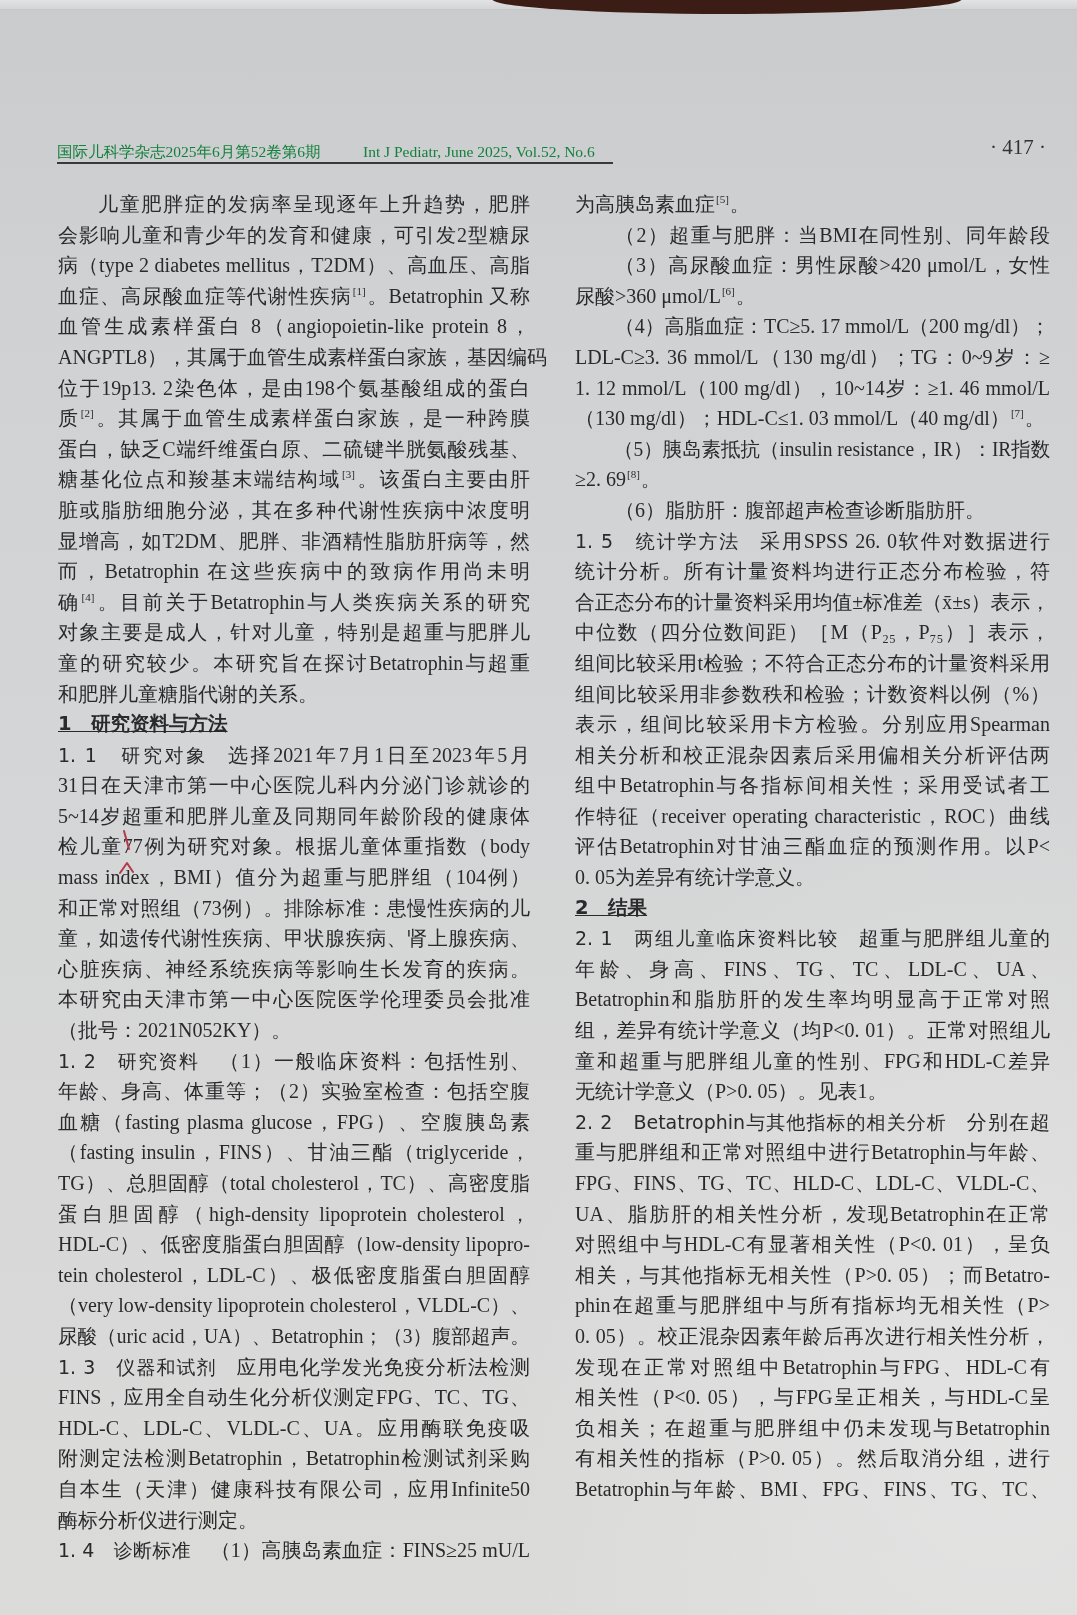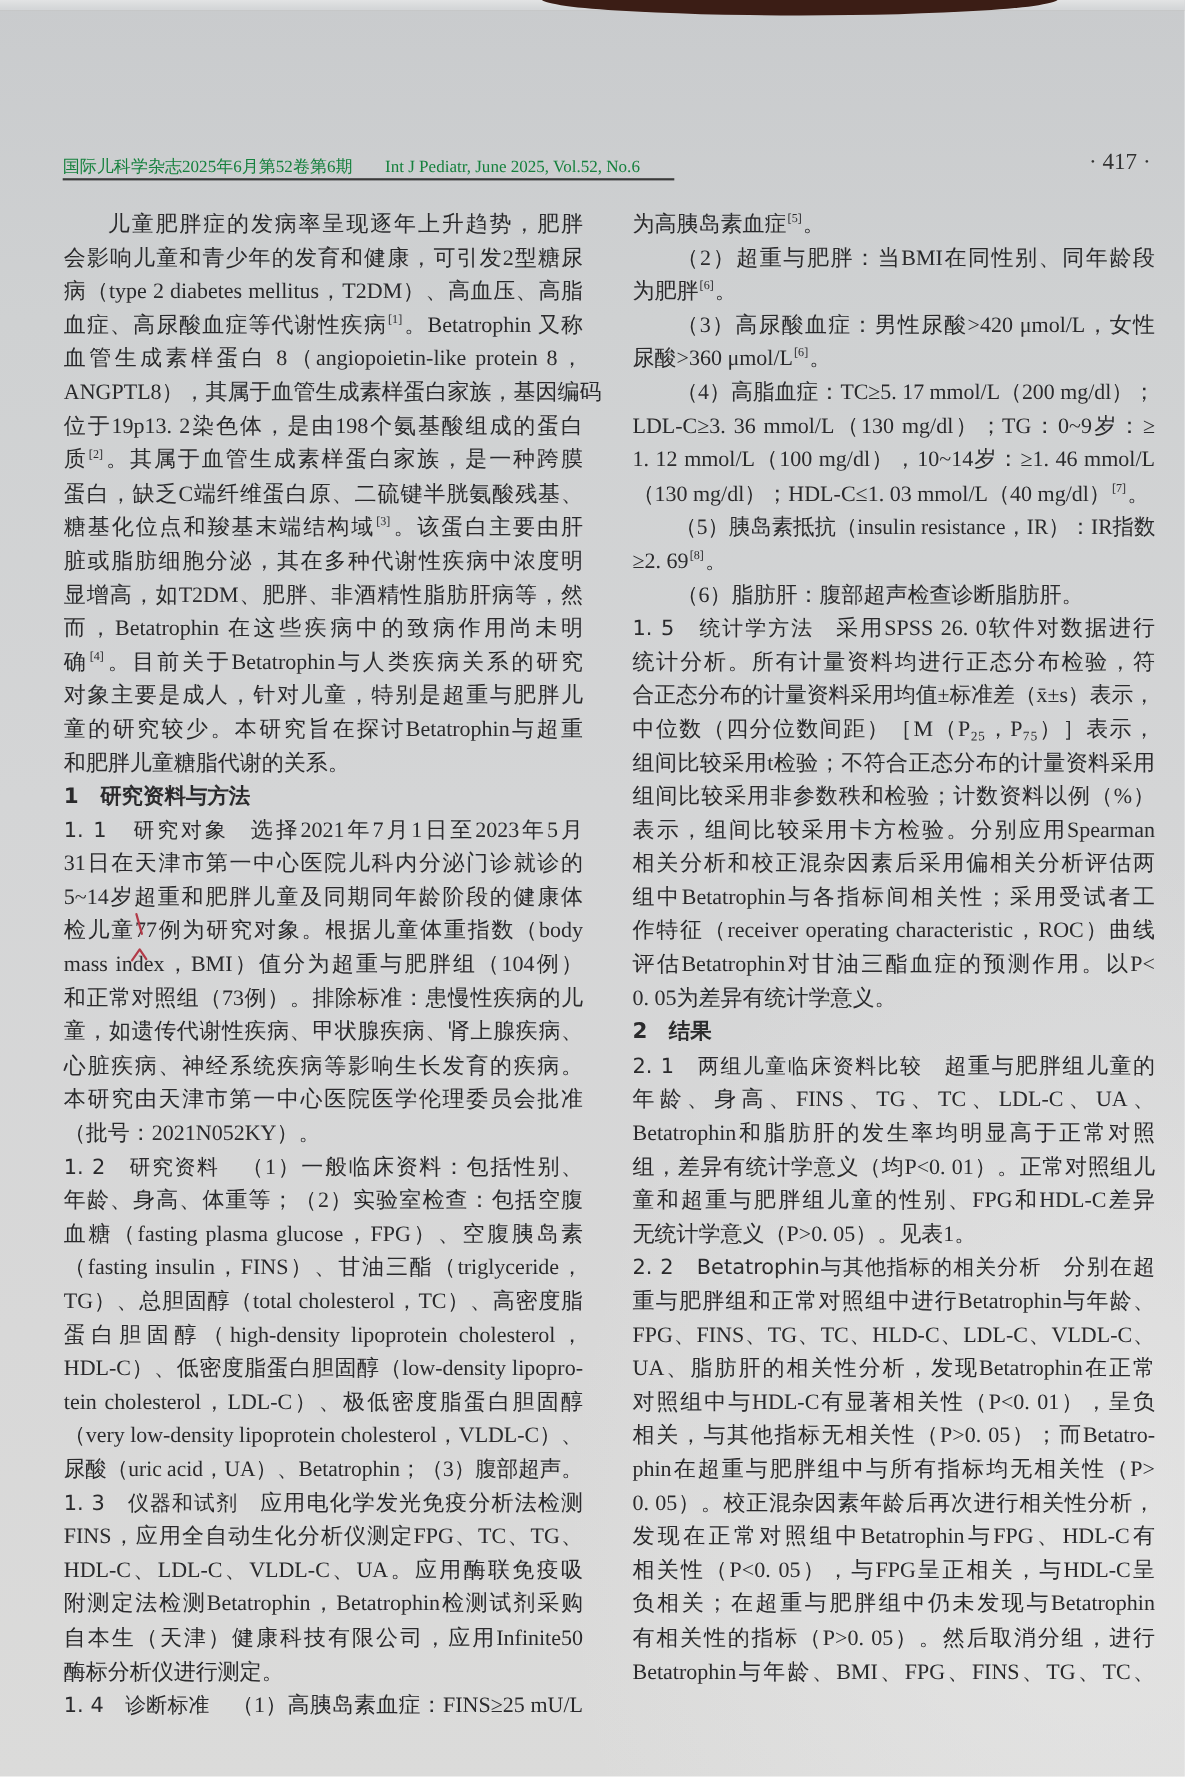--- a/index.html
+++ b/index.html
@@ -19,21 +19,21 @@
   .dark-object {
     position: absolute; left: 492px; top: -16px; width: 470px; height: 30px;
     border-radius: 50%; background: #3b1d15;
   }
   .hdr {
     position: absolute; top: 141px; height: 22px; line-height: 22px;
     font-size: 15.5px; white-space: nowrap; color: #15803d;
     transform-origin: left center;
   }
   .hdr-cn { left: 57px; width: 292px; }
-  .hdr-en { left: 350px; width: 246px; }
+  .hdr-en { left: 363px; width: 246px; }
   .hdr-rule {
     position: absolute; left: 57px; top: 162px; width: 556px; height: 1.5px;
     background: #3a3a3a;
   }
   .page-num {
     position: absolute; left: 990px; top: 137px; width: 52px; height: 20px;
     line-height: 20px; font-size: 21px; color: #333; white-space: nowrap;
   }
   .col { position: absolute; top: 189px; }
   .col-left { left: 58px; width: 472px; }
@@ -41,21 +41,21 @@
   .line {
     box-sizing: border-box; width: 100%;
     height: 30.6px; line-height: 30.6px; font-size: 20px;
     white-space: nowrap; text-align: justify; text-align-last: justify;
     transform-origin: left center;
   }
   .indent { padding-left: 40px; }
   .end { text-align-last: left; }
   .heading {
     font-family: "DejaVu Sans", "Liberation Sans", sans-serif;
-    font-weight: bold; text-align-last: left; font-size: 19.5px;
+    font-weight: bold; text-align-last: left; font-size: 19.5px; text-decoration: underline;
   }
   .runin {
     font-family: "DejaVu Sans", "Liberation Sans", sans-serif;
     font-size: 19px; margin-right: 20px;
   }
   .cite { font-size: 11px; vertical-align: 8px; line-height: 0; margin: 0 1px; }
   .pen-mark { position: absolute; left: 0; top: 0; pointer-events: none; }
 </style>
 </head>
 <body>
@@ -112,21 +112,20 @@
   <div class="line">HDL-C、LDL-C、VLDL-C、UA。应用酶联免疫吸</div>
   <div class="line">附测定法检测Betatrophin，Betatrophin检测试剂采购</div>
   <div class="line">自本生（天津）健康科技有限公司，应用Infinite50</div>
   <div class="line end">酶标分析仪进行测定。</div>
   <div class="line"><span class="runin">1. 4　诊断标准</span><span>（1）高胰岛素血症：FINS≥25 mU/L</span></div>
 </div>
 
 <div class="col col-right">
   <div class="line end"><span>为高胰岛素血症</span><span class="cite">[5]</span><span>。</span></div>
   <div class="line indent">（2）超重与肥胖：当BMI在同性别、同年龄段</div>
-  <div class="line end"><span>为肥胖</span><span class="cite">[6]</span><span>。</span></div>
   <div class="line indent">（3）高尿酸血症：男性尿酸&gt;420 μmol/L，女性</div>
   <div class="line end"><span>尿酸&gt;360 μmol/L</span><span class="cite">[6]</span><span>。</span></div>
   <div class="line indent" style="width: 478px; transform: scaleX(0.993724);">（4）高脂血症：TC≥5. 17 mmol/L（200 mg/dl）；</div>
   <div class="line">LDL-C≥3. 36 mmol/L（130 mg/dl）；TG：0~9岁：≥</div>
   <div class="line">1. 12 mmol/L（100 mg/dl），10~14岁：≥1. 46 mmol/L</div>
   <div class="line end"><span>（130 mg/dl）；HDL-C≤1. 03 mmol/L（40 mg/dl）</span><span class="cite">[7]</span><span>。</span></div>
   <div class="line indent" style="width: 488px; transform: scaleX(0.973361);">（5）胰岛素抵抗（insulin resistance，IR）：IR指数</div>
   <div class="line end"><span>≥2. 69</span><span class="cite">[8]</span><span>。</span></div>
   <div class="line indent end">（6）脂肪肝：腹部超声检查诊断脂肪肝。</div>
   <div class="line"><span class="runin">1. 5　统计学方法</span><span>采用SPSS 26. 0软件对数据进行</span></div>

